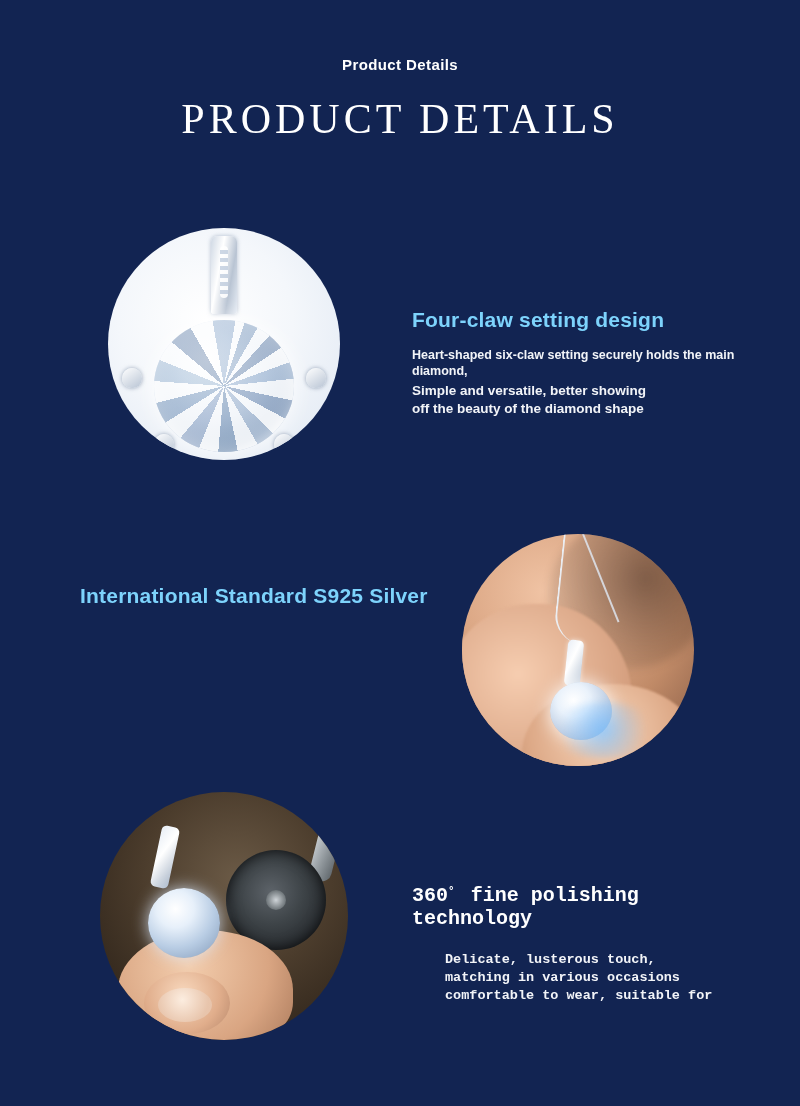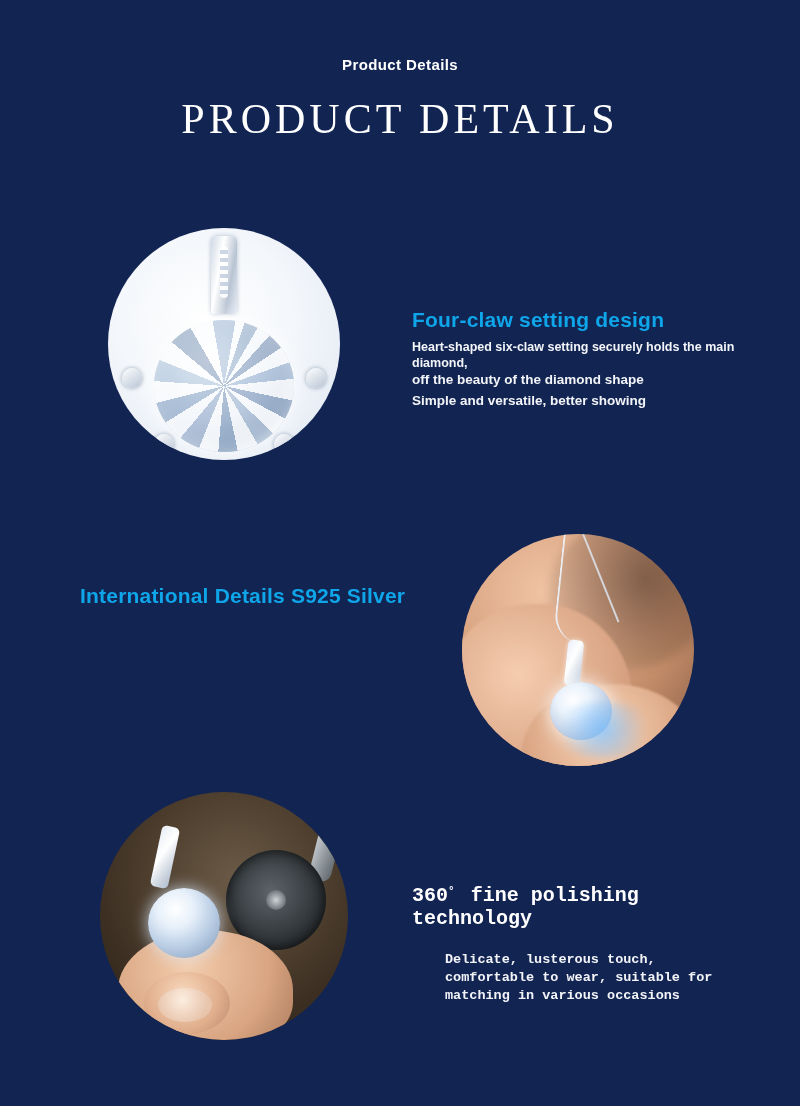--- a/index.html
+++ b/index.html
@@ -55,30 +55,30 @@
 
   .photo {
     position: absolute;
     border-radius: 50%;
     overflow: hidden;
   }
 
   .caption-title {
     font-size: 21px;
     font-weight: bold;
-    color: #0ea5e9;
+    color: #7dd3fc;
     letter-spacing: 0.2px;
     white-space: nowrap;
   }
   .caption-sub {
     font-size: 13.5px;
     font-weight: bold;
     line-height: 1.25;
     color: #f2f4f8;
-    margin-top: 8px;
+    margin-top: 16px;
   }
   .caption-sub.small {
     font-size: 12.5px;
     font-weight: bold;
   }
 
   
   #photo1 {
     left: 108px;
     top: 228px;
@@ -363,52 +363,52 @@
     </div>
     <div class="claw l"></div>
     <div class="claw r"></div>
     <div class="claw bl"></div>
     <div class="claw br"></div>
   </div>
 
   <div class="block" id="cap1">
     <div class="caption-title">Four-claw setting design</div>
     <div class="caption-sub small">Heart-shaped six-claw setting securely holds the main diamond,</div>
+    <div class="caption-sub" style="margin-top:4px;">Simple and versatile, better showing</div>
     <div class="caption-sub" style="margin-top:1px;">off the beauty of the diamond shape</div>
-    <div class="caption-sub" style="margin-top:4px;">Simple and versatile, better showing</div>
   </div>
 
   <div class="photo" id="photo2">
     <div class="dark"></div>
     <div class="skin-a"></div>
     <div class="skin-b"></div>
     <div class="chain"></div>
     <div class="chain2"></div>
     <div class="bail2"></div>
     <div class="stone2"></div>
     <div class="glow"></div>
   </div>
 
   <div class="block" id="cap2">
-    <div class="caption-title">International Details S925 Silver</div>
+    <div class="caption-title">International Standard S925 Silver</div>
   </div>
 
   <div class="photo" id="photo3">
     <div class="knob"></div>
     <div class="shaft"></div>
     <div class="wheel"></div>
     <div class="hand"></div>
     <div class="bail3"></div>
     <div class="stone3"></div>
     <div class="thumb"></div>
     <div class="nail"></div>
   </div>
 
   <div class="block" id="cap3">
     <div class="deg-title">
       <span>360</span><span class="sup">°</span><span class="gap"></span><span>fine polishing technology</span>
     </div>
     <div class="caption-sub">Delicate, lusterous touch,</div>
+    <div class="caption-sub" style="margin-top:1px;">matching in various occasions</div>
     <div class="caption-sub" style="margin-top:1px;">comfortable to wear, suitable for</div>
-    <div class="caption-sub" style="margin-top:1px;">matching in various occasions</div>
   </div>
 
 </div>
 
 </body></html>

